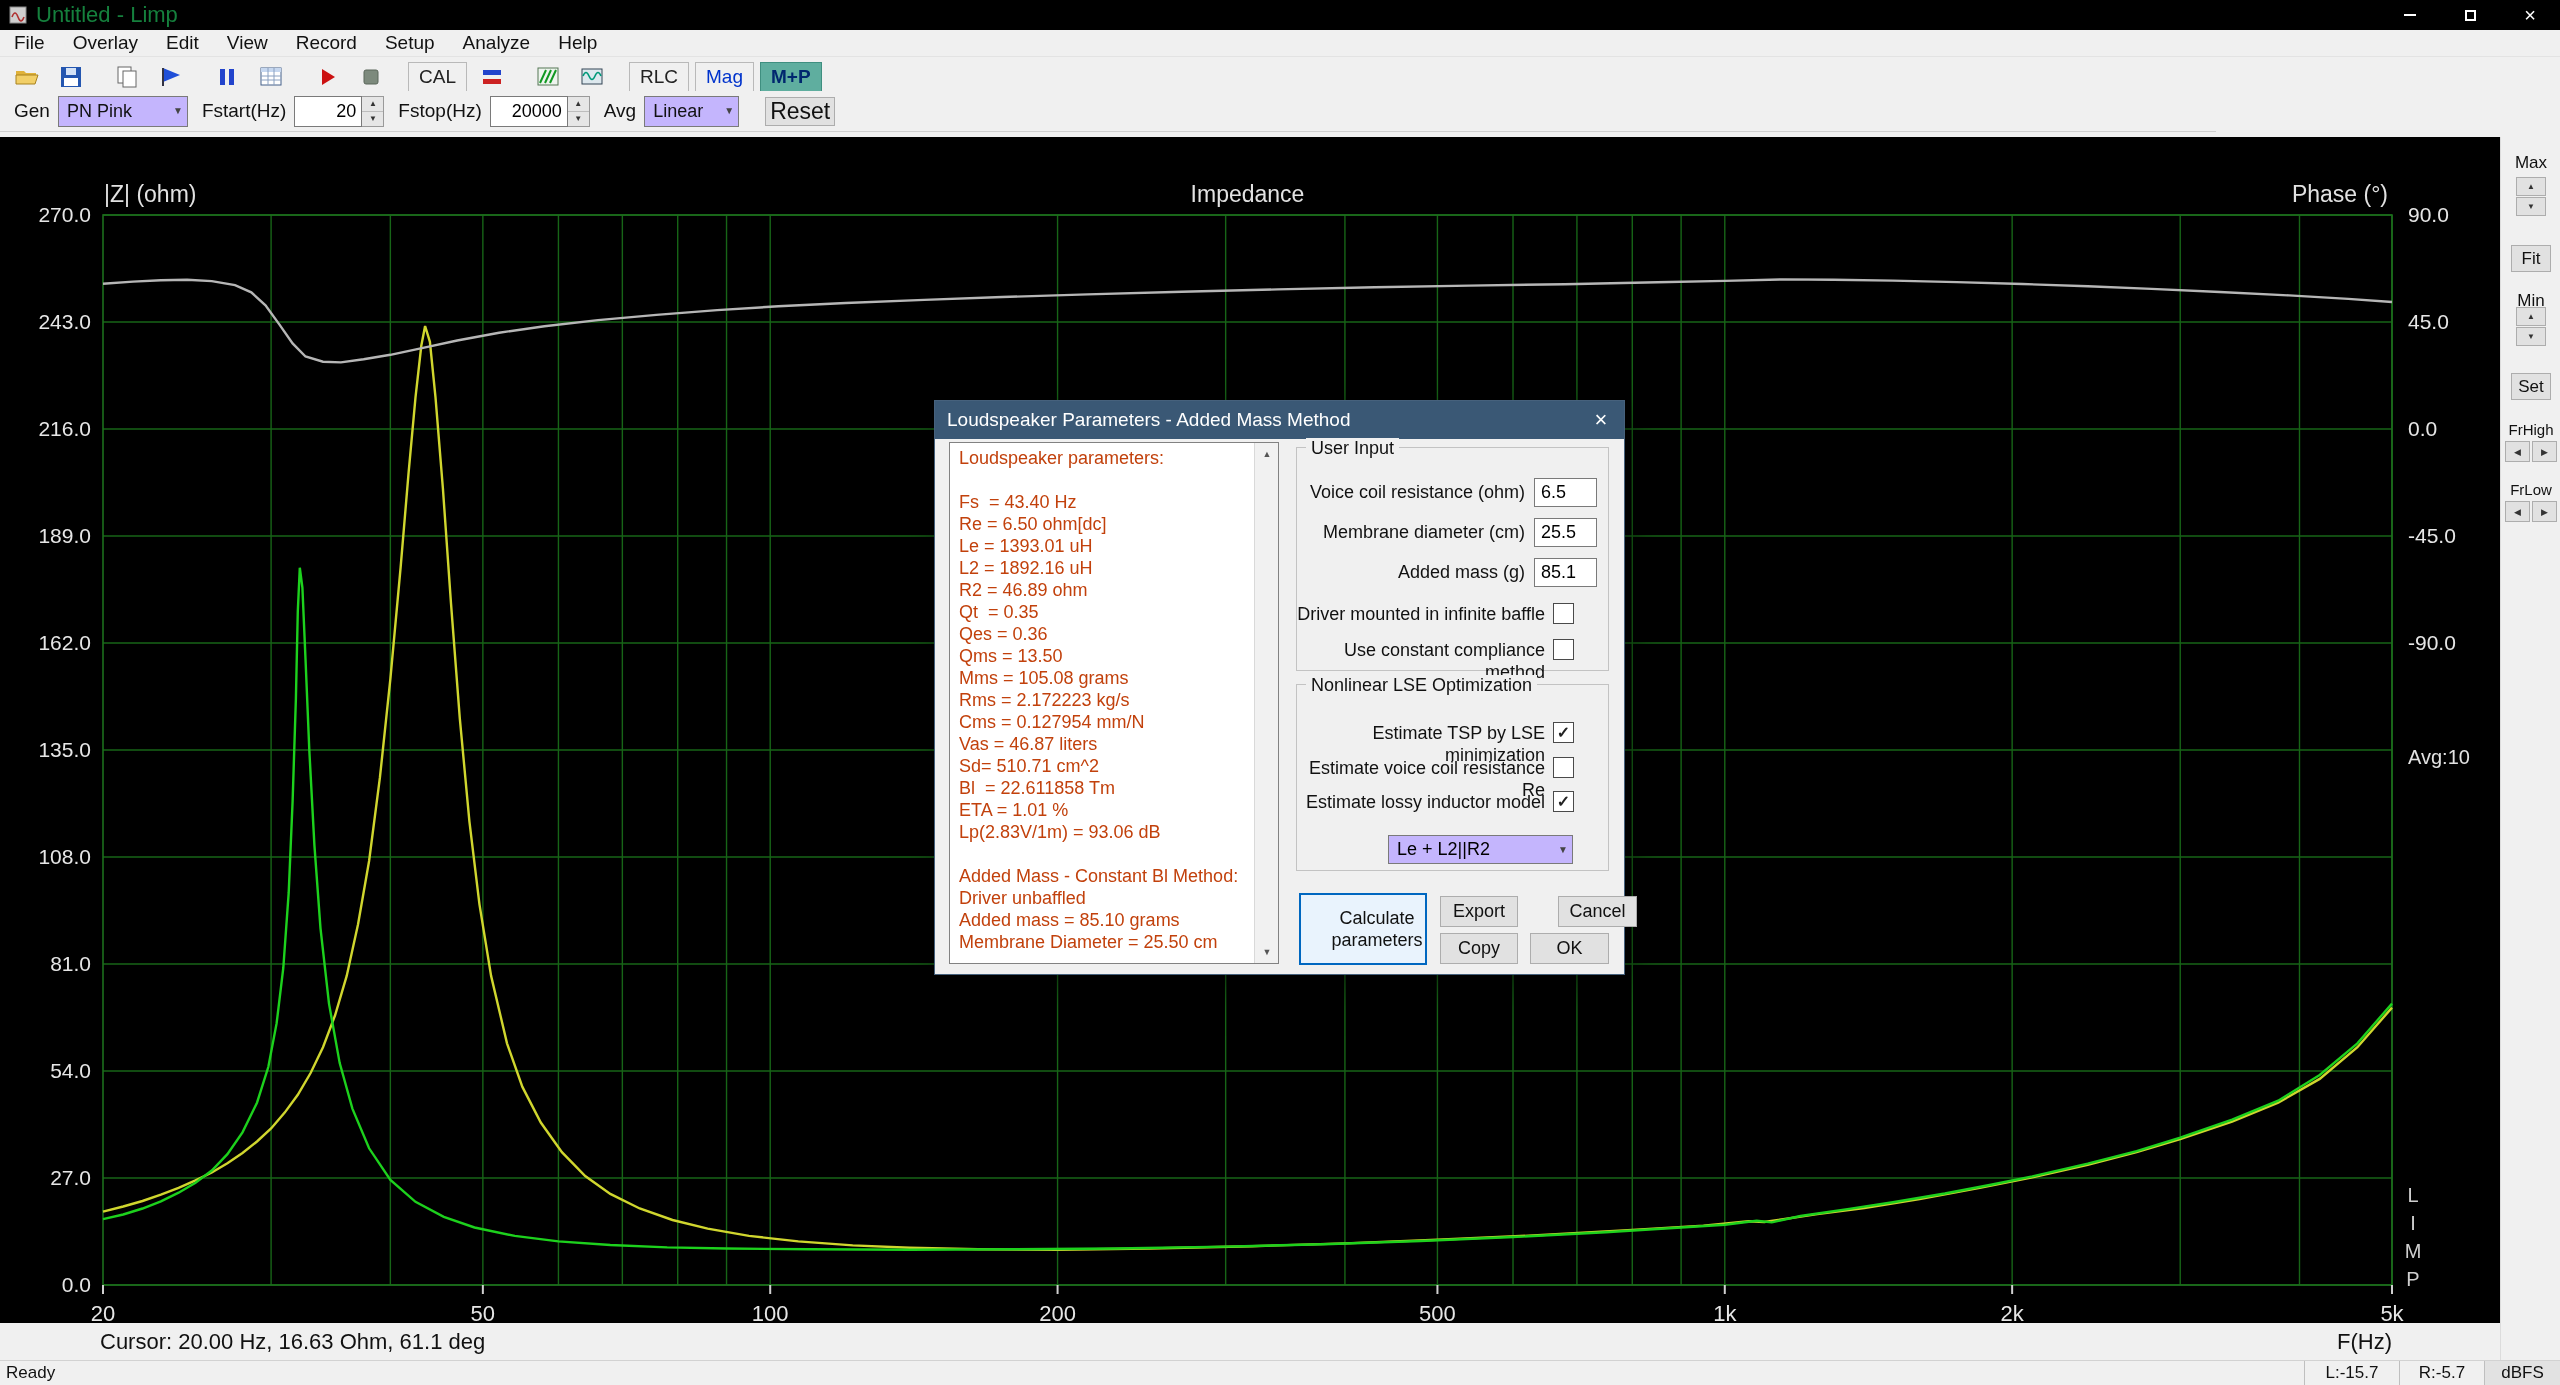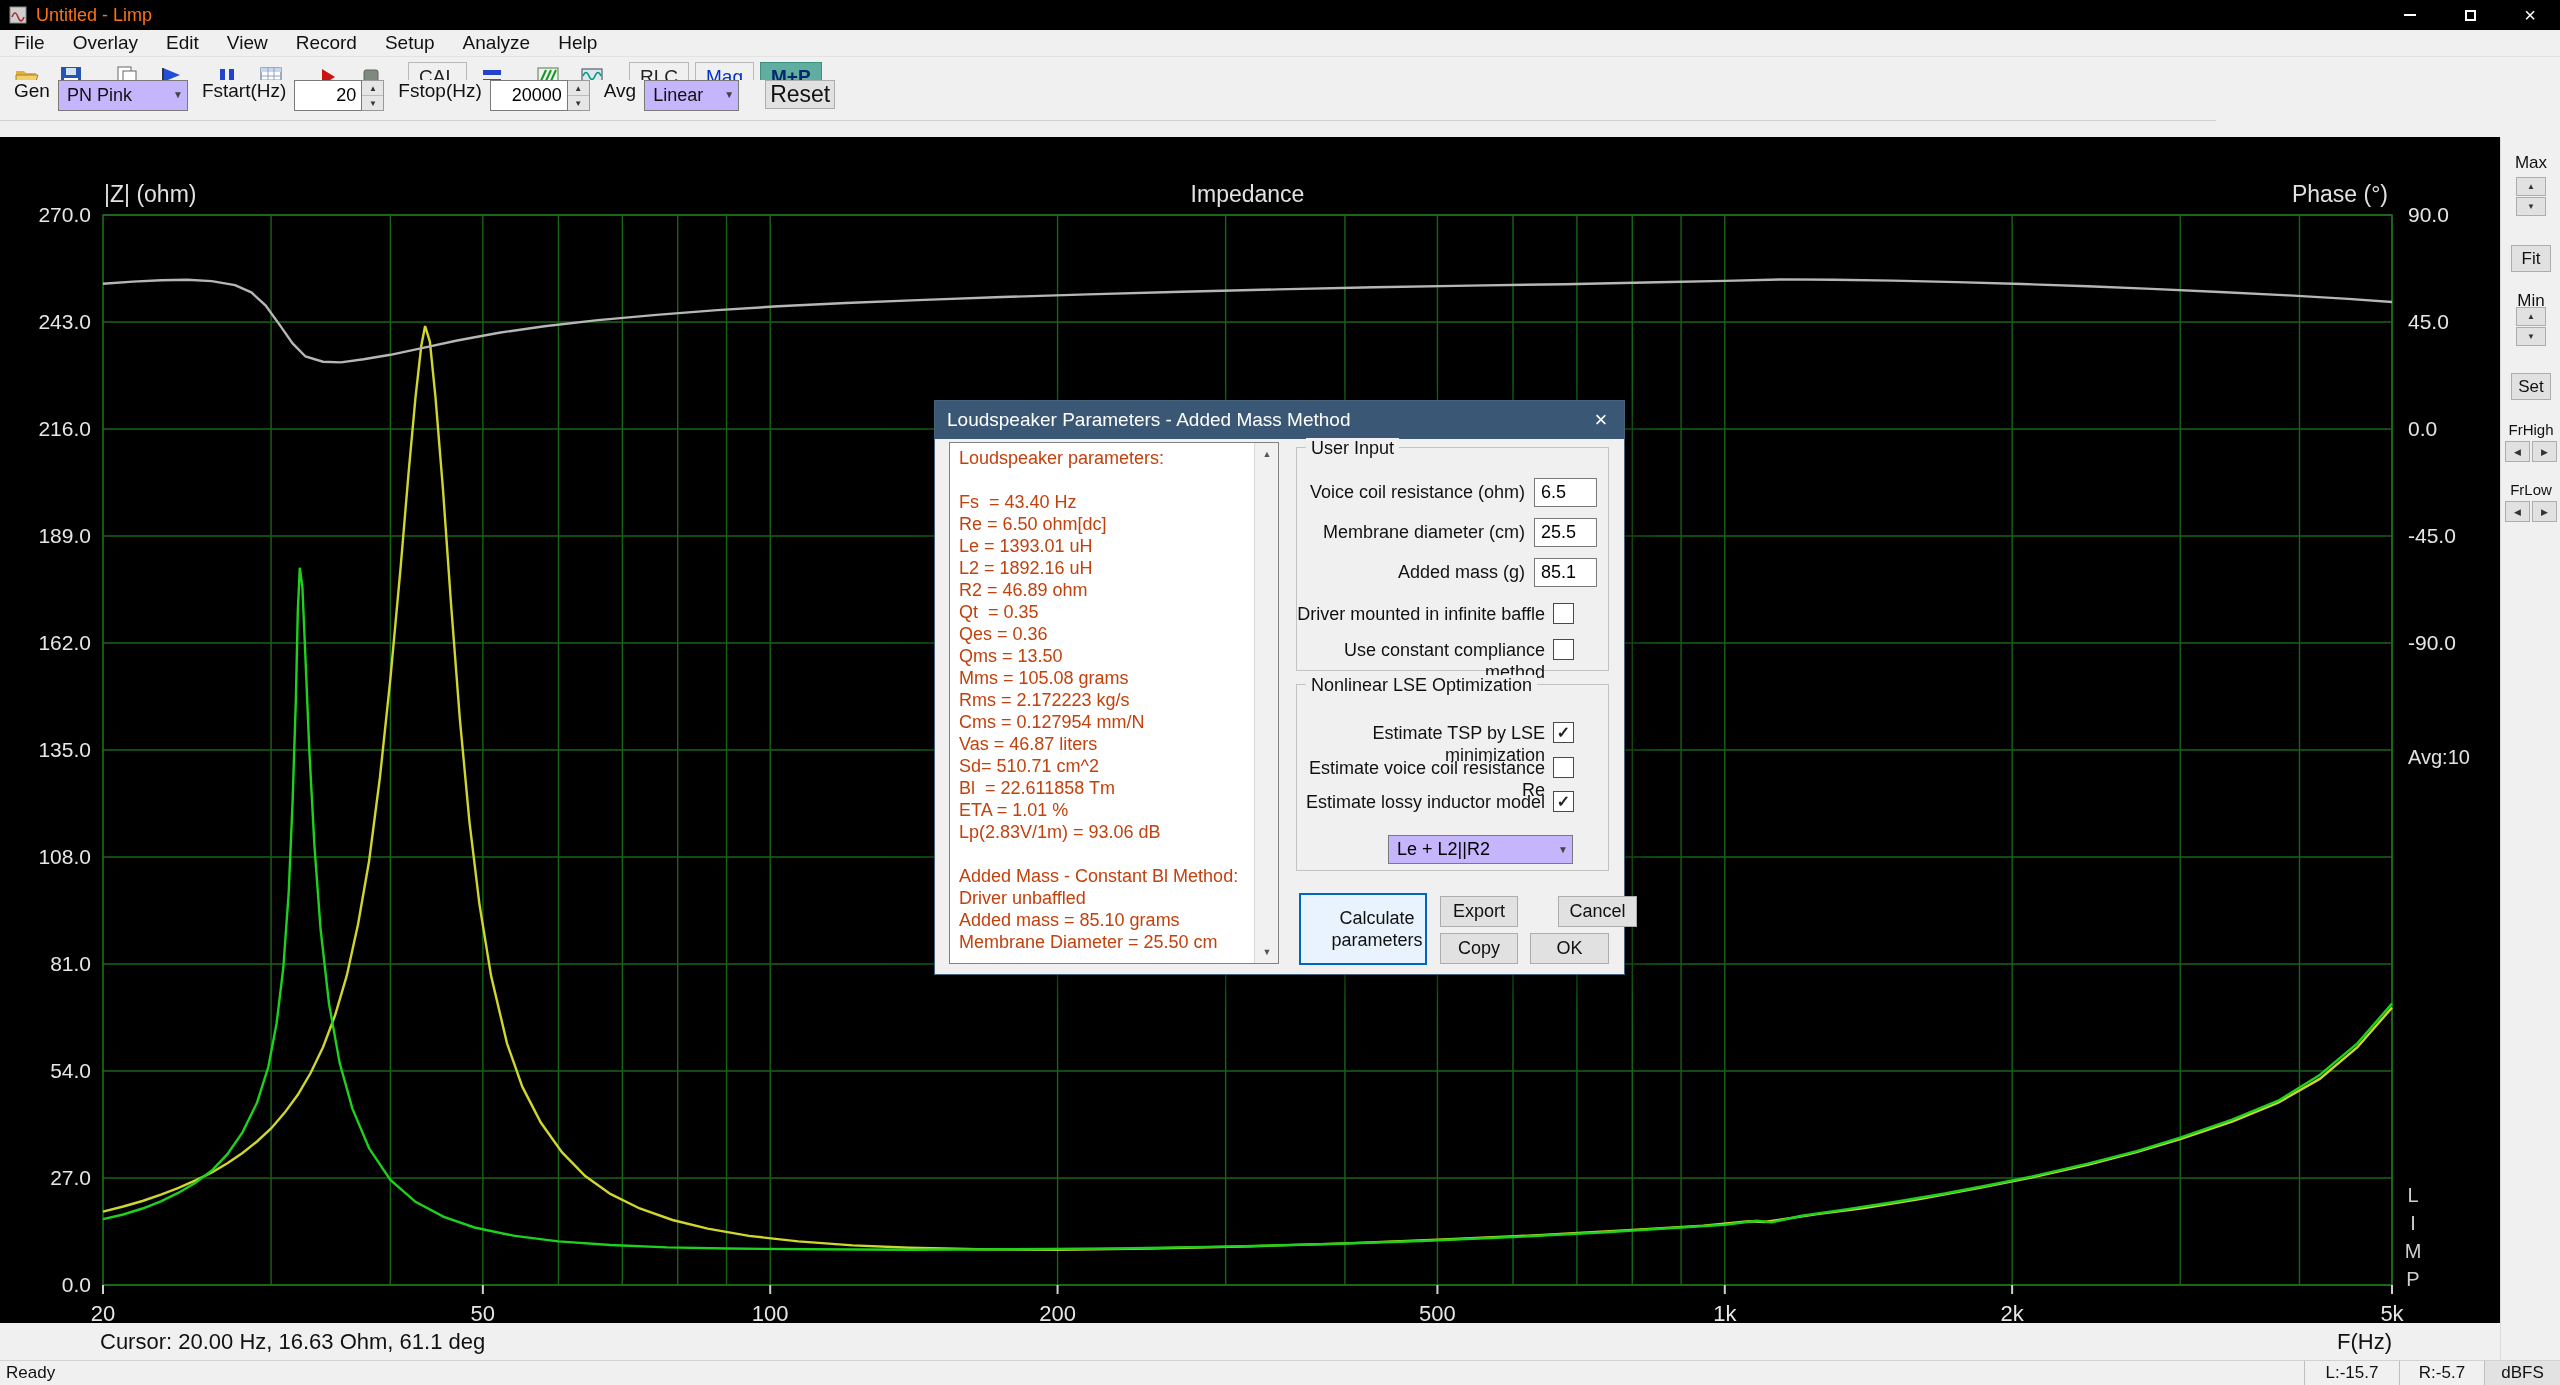--- a/index.html
+++ b/index.html
@@ -1,41 +1,41 @@
 <!DOCTYPE html>
 <html><head>
 <meta charset="utf-8">
 <style>
   * { margin:0; padding:0; box-sizing:border-box; font-family:"Liberation Sans", sans-serif; }
   html,body { width:2560px; height:1385px; overflow:hidden; background:#f0f0f0; position:relative; }
 
   
   .titlebar { position:absolute; top:0; left:0; width:2560px; height:30px; background:#000; display:flex; align-items:center; }
   .app-icon { width:18px; height:18px; margin:0 9px; }
-  .title-text { font-size:18px; color:#f97316; }
+  .title-text { font-size:22px; color:#15803d; }
   .win-btns { margin-left:auto; display:flex; height:30px; }
   .win-btn { width:60px; height:30px; display:flex; align-items:center; justify-content:center; color:#fff; }
   .glyph-min { width:12px; height:0; border-top:2px solid #fff; display:block; }
   .glyph-max { width:11px; height:11px; border:2px solid #fff; display:block; }
   .glyph-close { font-size:20px; line-height:20px; color:#fff; }
 
   
   .menubar { position:absolute; top:30px; left:0; width:2560px; height:27px; background:#f0f0f0; display:flex; align-items:center; font-size:19px; color:#111; border-bottom:1px solid #e3e3e3; }
   .menu-item { padding:0 14px; height:27px; display:flex; align-items:center; }
 
   
   .toolbar { position:absolute; top:58px; left:0; width:2560px; height:38px; background:#f0f0f0; display:flex; align-items:center; padding-left:8px; }
   .tb-icon { width:38px; height:32px; display:flex; align-items:center; justify-content:center; margin-right:6px; }
   .tb-sep { width:12px; }
   .tb-btn { height:30px; padding:0 10px; display:flex; align-items:center; justify-content:center; font-size:19px; color:#222; background:#f0f0f0; border:1px solid #b9b9b9; margin-right:6px; }
   .tb-btn.mag { color:#0033cc; }
   .tb-btn.mp { background:#5fae9f; border-color:#3f8f80; color:#00276e; font-weight:bold; }
 
   
-  .genbar { position:absolute; top:80px; left:0; width:2216px; height:41px; background:#f0f0f0; border-bottom:1px solid #cfcfcf; display:flex; align-items:flex-start; font-size:19px; color:#111; }
+  .genbar { position:absolute; top:91px; left:0; width:2216px; height:41px; background:#f0f0f0; border-bottom:1px solid #cfcfcf; display:flex; align-items:center; font-size:19px; color:#111; }
   .genbar .lbl { margin:0 8px 0 14px; }
   .combo { background:#c4b5fd; border:1px solid #7a7a7a; height:31px; display:flex; align-items:center; position:relative; padding-left:8px; font-size:18px; }
   .combo .combo-arrow { position:absolute; right:4px; top:8px; font-size:10px; color:#444; }
   .spin-field { display:flex; height:31px; }
   .spin-field input { border:1px solid #7a7a7a; height:31px; font-size:18px; text-align:right; padding-right:5px; background:#fff; }
   .spin-btns { width:22px; display:flex; flex-direction:column; border:1px solid #9a9a9a; border-left:none; }
   .spin-btns div { flex:1; font-size:8px; display:flex; align-items:center; justify-content:center; background:#e6e6e6; color:#333; border-bottom:1px solid #bdbdbd; }
   .spin-btns div:last-child { border-bottom:none; }
   .btn { background:#e1e1e1; border:1px solid #adadad; font-size:23px; color:#111; display:flex; align-items:center; justify-content:center; }
 

